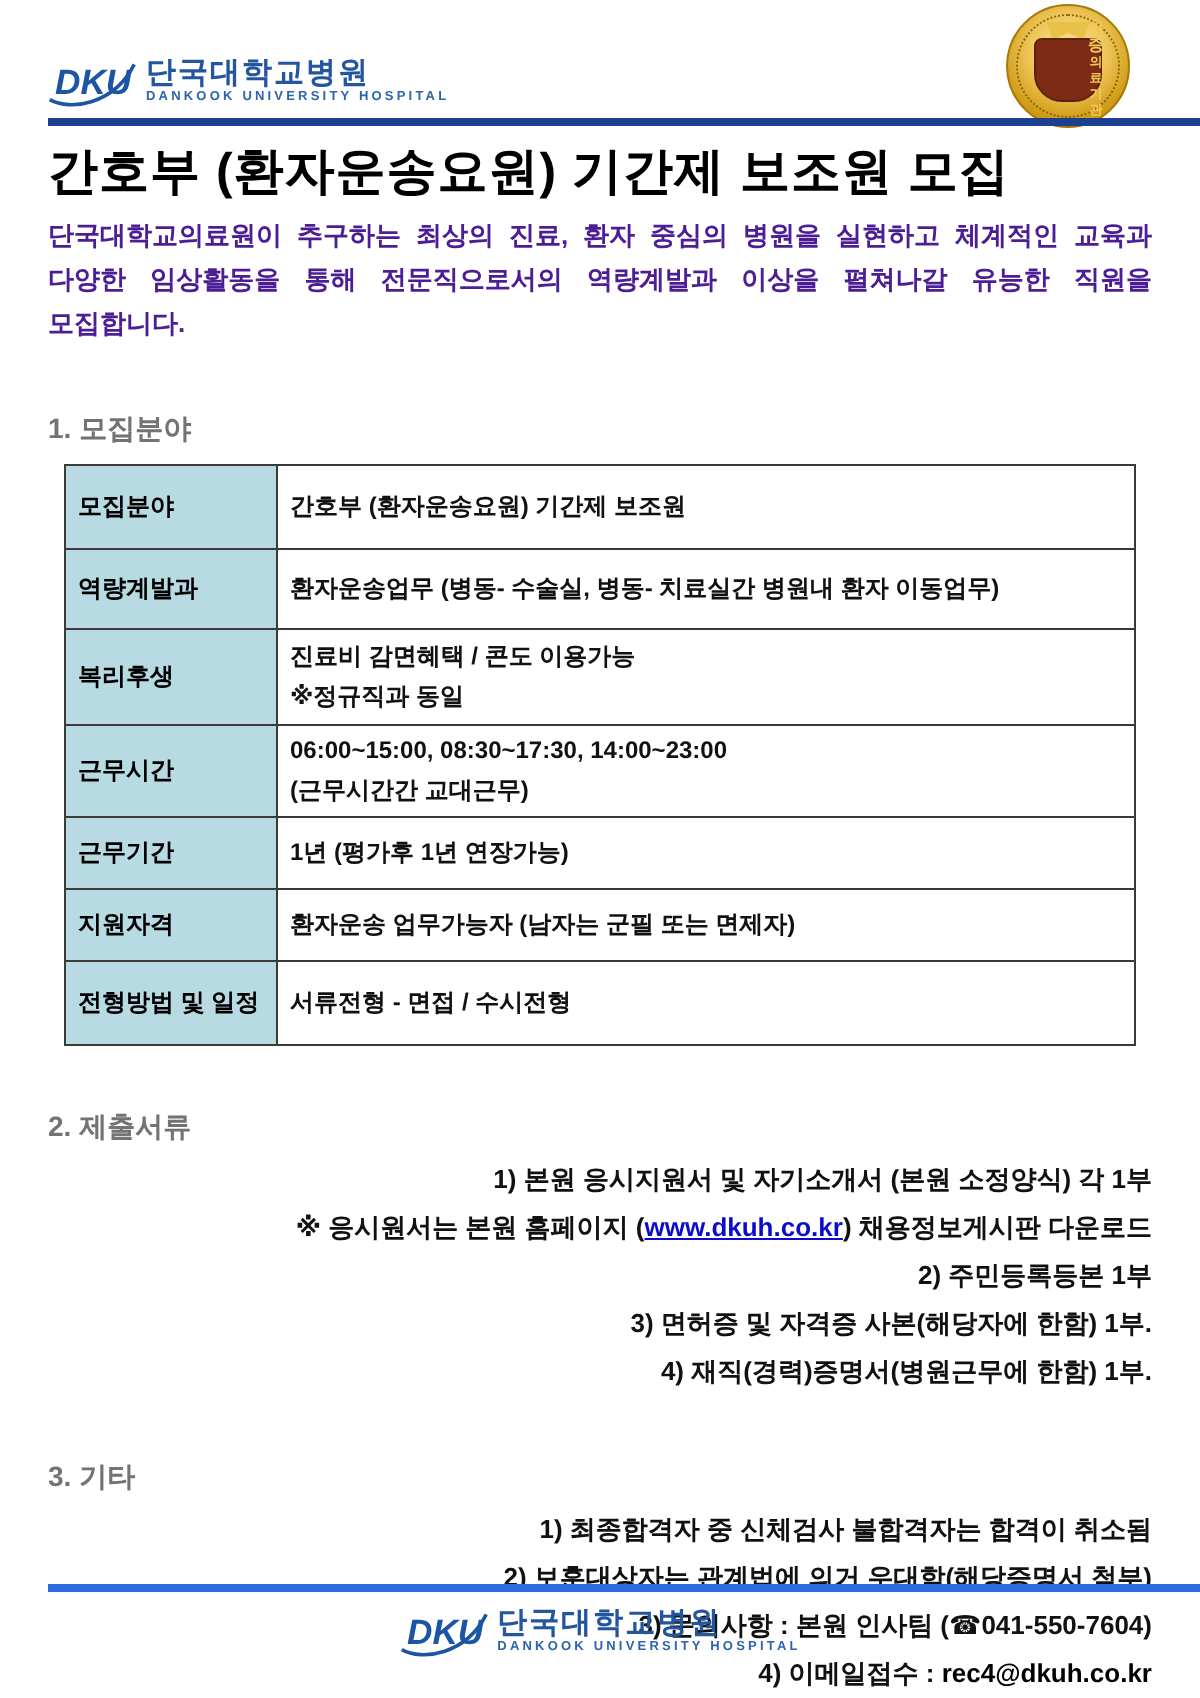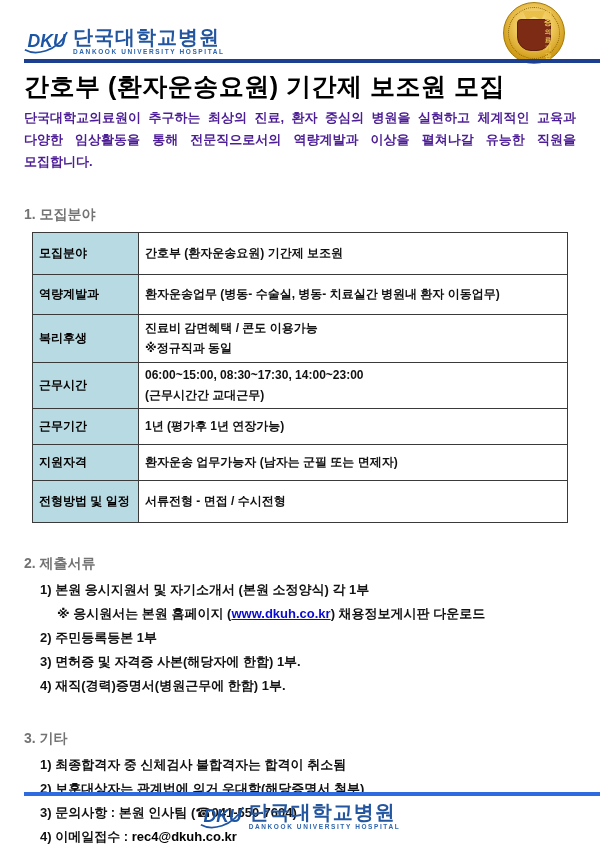--- a/index.html
+++ b/index.html
@@ -11,21 +11,21 @@
     color:#111;
   }
 
   
   .header-logo {
     position:absolute; top:27px; left:24px;
     display:flex; align-items:center; gap:5px;
   }
   .dku-mark { width:44px; height:28px; display:block; }
   .logo-text { line-height:1; }
-  .logo-ko { font-size:20px; font-weight:bold; color:#2456a0; letter-spacing:1px; }
+  .logo-ko { font-size:15px; font-weight:bold; color:#2456a0; letter-spacing:1px; }
   .logo-en { font-size:6.5px; font-weight:bold; color:#2d64ad; letter-spacing:1.6px; margin-top:2px; }
 
   .header-rule {
     position:absolute; top:59px; left:24px; right:0; height:4px;
     background:#1c3f8f;
   }
 
   
   .seal { position:absolute; top:2px; right:33px; width:64px; height:62px; }
   .seal-coin {
@@ -80,21 +80,21 @@
   table.recruit th {
     background:#b8dbe3; font-weight:bold; width:106px; color:#000;
   }
   table.recruit td { background:#fff; font-weight:bold; color:#111; }
   table.recruit td div { line-height:1.7; }
   tr.r1{height:42px} tr.r2{height:46px} tr.r3{height:40px} tr.r4{height:48px}
   tr.r5{height:44px} tr.r6{height:36px} tr.r7{height:36px} tr.r8{height:42px}
 
   
   .list { margin:5px 24px 0 40px; font-size:13px; font-weight:bold; }
-  .list .li { line-height:24px; }
+  .list .li { line-height:24px;text-align:right; }
   .list .sub { margin-left:17px; }
   a.doc-link { color:#0b0bd0; text-decoration:underline; font-weight:bold; cursor:pointer; }
   a.email-link { color:#000000; text-decoration:none; font-weight:bold; cursor:pointer; }
 
   
   .footer-rule {
     position:absolute; top:792px; left:24px; right:0; height:4px;
     background:#2e6be0;
   }
   .footer-logo {

